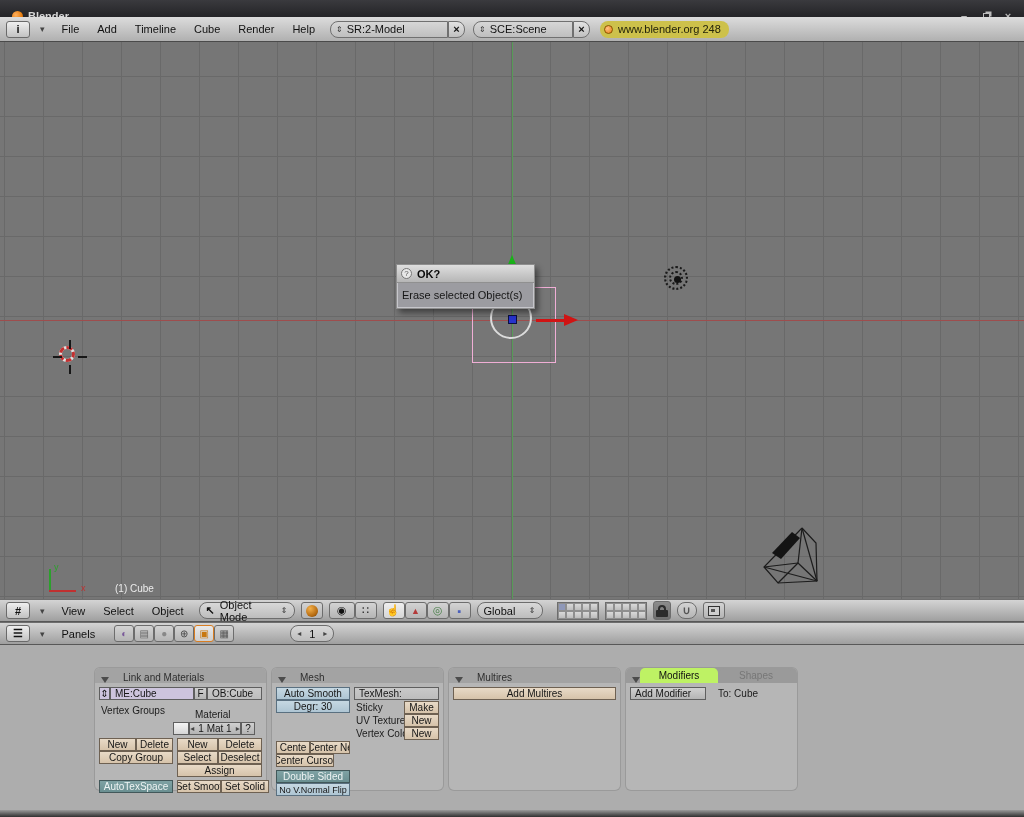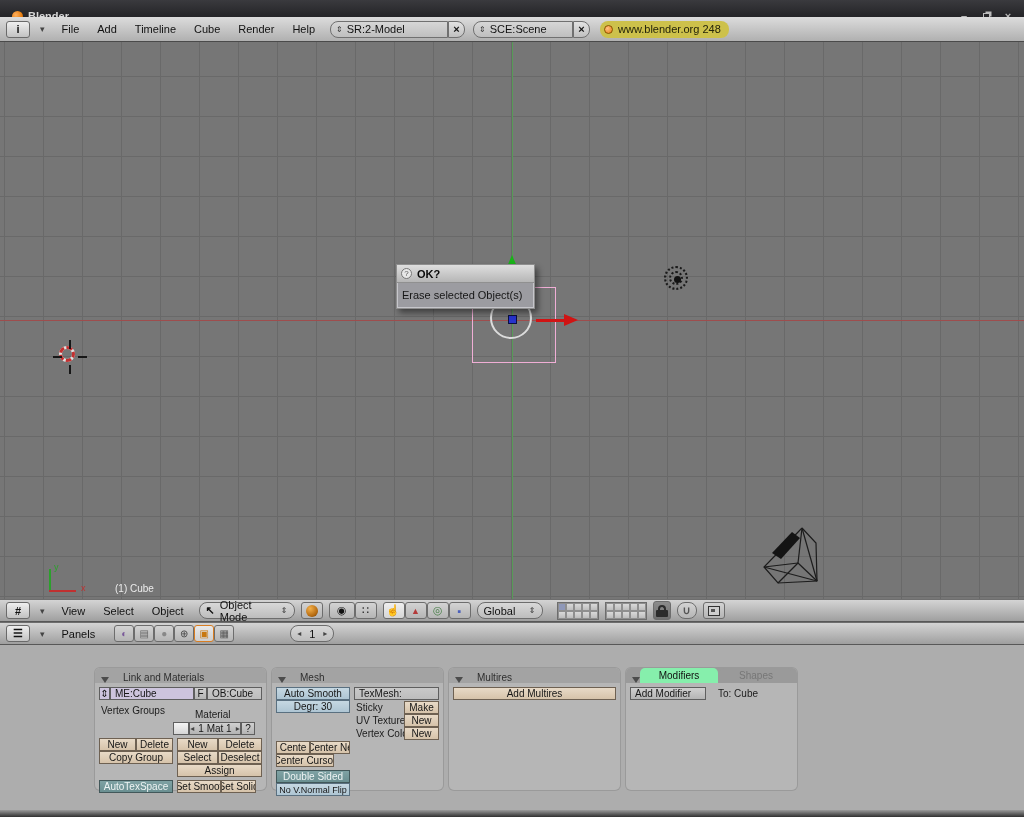--- a/index.html
+++ b/index.html
@@ -93,21 +93,21 @@
   .ph .tri3{width:0;height:0;border-left:4px solid transparent;border-right:4px solid transparent;border-top:6px solid #4c4c4c;}
   .pi{position:absolute;display:flex;align-items:center;justify-content:center;border:1px solid #5f5f5f;background:linear-gradient(#d0d0d0,#b4b4b4);font-size:10px;height:13px;overflow:hidden;white-space:nowrap;}
   .pi.lbl{border:none;background:none;justify-content:flex-start;font-size:10px;color:#1c1c1c;}
   .pi.tan{background:linear-gradient(#e8dac7,#d6c3aa);border-color:#6e6152;}
   .pi.teal{background:linear-gradient(#7fa2a4,#6a8f91);color:#eef4f4;border-color:#42585a;}
   .pi.pale{background:linear-gradient(#c6d8e2,#aec5d3);border-color:#5a7080;}
   .pi.lav{background:#cdc4dd;}
   .pi.field{background:linear-gradient(#c9c9c9,#bdbdbd);justify-content:flex-start;padding-left:4px;}
   .pi.swatch{background:linear-gradient(#f4f4f4,#d6d6d6);}
   .tab{position:absolute;top:0;height:15px;display:flex;align-items:center;justify-content:center;font-size:10px;border-radius:5px 5px 0 0;}
-  .tab.active{background:#86efac;color:#111;}
+  .tab.active{background:#bef264;color:#111;}
   .tab.inactive{background:#9a9a9a;color:#777;}
   .bottom-strip{position:absolute;left:0;top:810px;width:1024px;height:7px;background:linear-gradient(#9a9a9a,#303030);}
 </style>
 </head>
 <body>
 
 <div class="screen">
 
   <div class="titlebar">
     <span class="blender-logo"></span>
@@ -356,21 +356,21 @@
       <div class="pi tan" style="left:4px;top:83px;width:74px;">Copy Group</div>
 
       <div class="pi tan" style="left:82px;top:70px;width:41px;">New</div>
       <div class="pi tan" style="left:123px;top:70px;width:44px;">Delete</div>
       <div class="pi tan" style="left:82px;top:83px;width:41px;">Select</div>
       <div class="pi tan" style="left:123px;top:83px;width:44px;">Deselect</div>
       <div class="pi tan" style="left:82px;top:96px;width:85px;">Assign</div>
 
       <div class="pi teal" style="left:4px;top:112px;width:74px;">AutoTexSpace</div>
       <div class="pi tan" style="left:82px;top:112px;width:44px;">Set Smoot</div>
-      <div class="pi tan" style="left:126px;top:112px;width:35px;">Set Solid</div>
+      <div class="pi tan" style="left:126px;top:112px;width:48px;">Set Solid</div>
     </div>
 
     <div class="panel" style="left:272px;">
       <div class="ph">
         <span class="tri3"></span>
         <span>Mesh</span>
       </div>
       <div class="pi pale" style="left:4px;top:19px;width:74px;">Auto Smooth</div>
       <div class="pi pale" style="left:4px;top:32px;width:74px;">Degr: 30</div>
 

